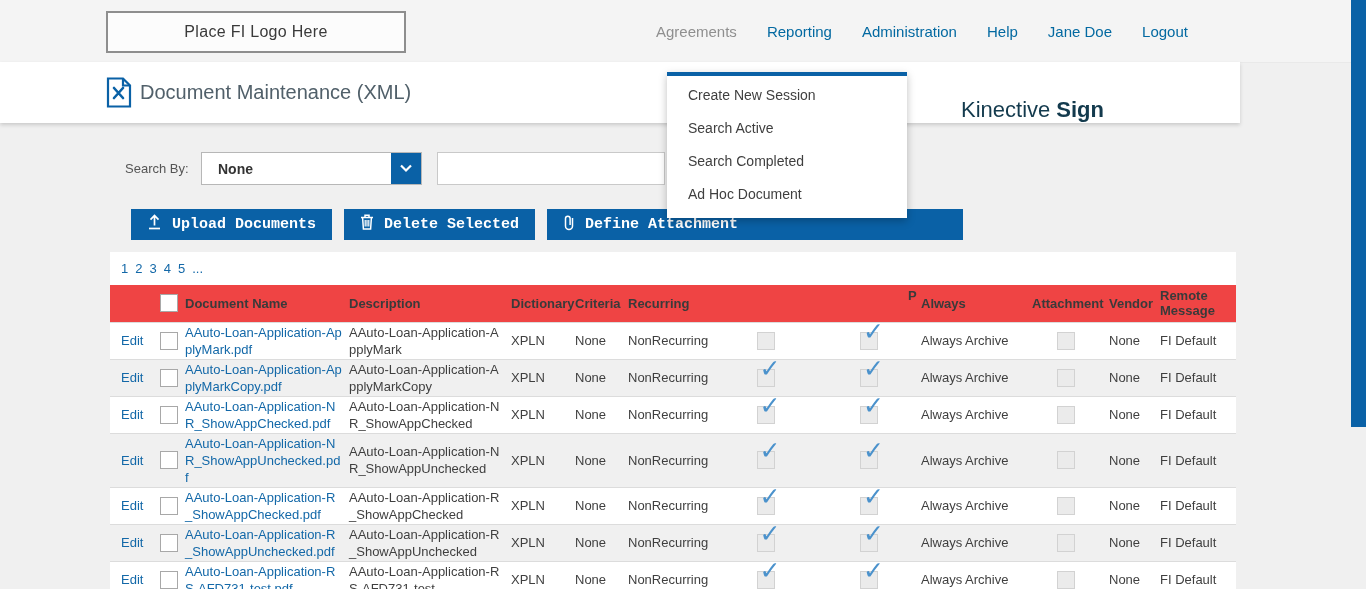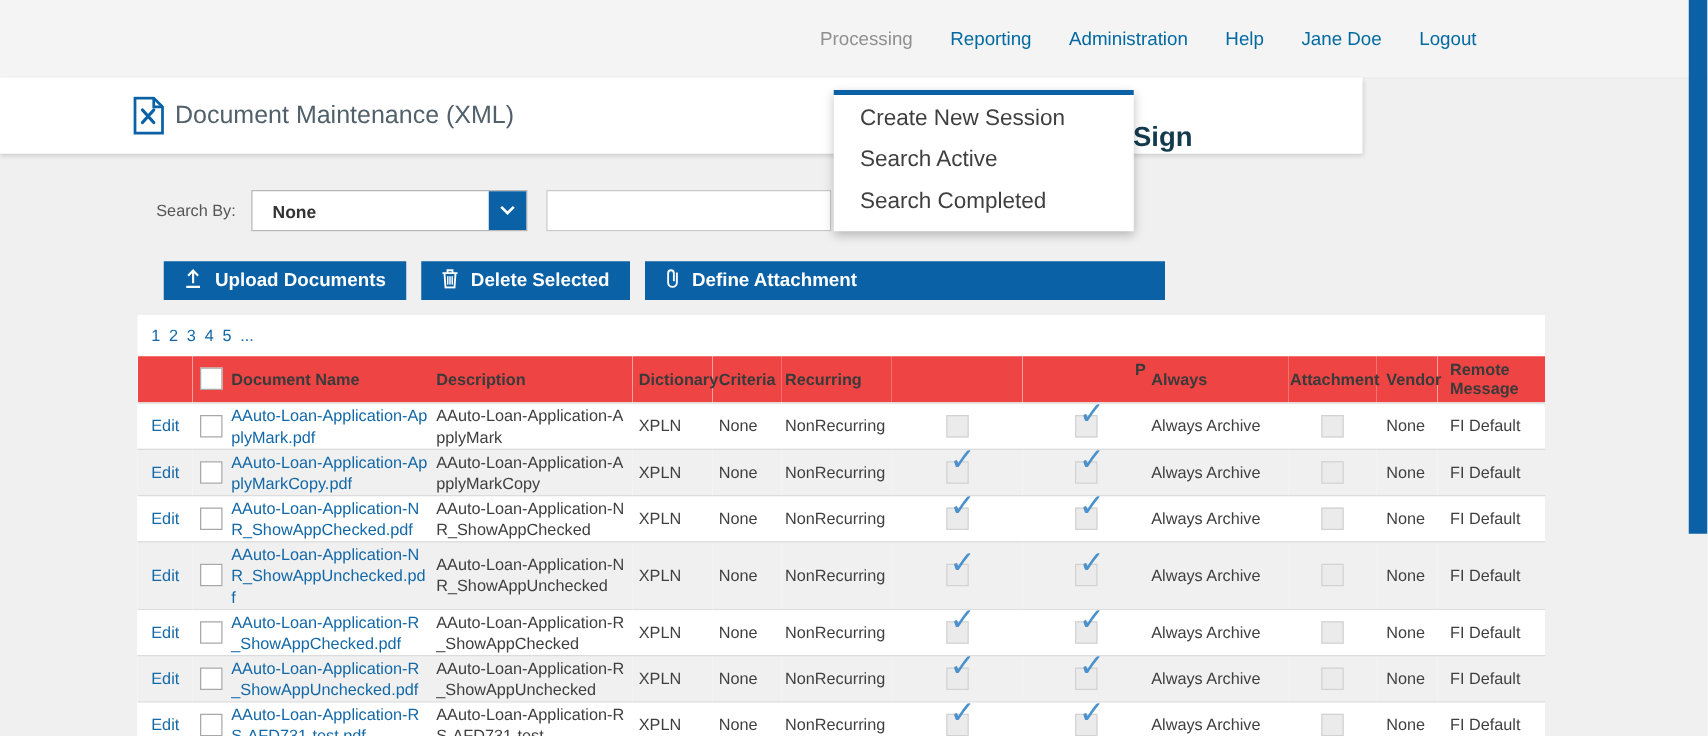--- a/index.html
+++ b/index.html
@@ -9,21 +9,21 @@
   
   .topbar{position:absolute;left:0;top:0;width:1366px;height:62px;background:#f4f4f4;border-bottom:1px solid #e9e9e9;}
   .logo-box{position:absolute;left:106px;top:11px;width:296px;height:38px;border:2px solid #8e8e8e;
             background:#fcfcfc;display:flex;align-items:center;justify-content:center;
             font-size:16px;color:#3a3a3a;letter-spacing:.3px;}
   .nav{position:absolute;left:656px;top:0;height:62px;display:flex;align-items:center;gap:30px;}
   .nav-item{font-size:15px;color:#0369a1;cursor:pointer;white-space:nowrap;}
   .nav-item.active{color:#8f8f8f;}
 
   
-  .band{position:absolute;left:0;top:62px;width:1090px;height:61px;background:#fff;
+  .band{position:absolute;left:0;top:62px;width:1240px;height:61px;background:#fff;
         box-shadow:0 2px 4px rgba(0,0,0,.16);}
   .doc-icon{position:absolute;left:106px;top:15px;width:26px;height:31px;}
   .page-title{position:absolute;left:140px;top:0;height:61px;display:flex;align-items:center;
               font-size:20px;font-weight:400;color:#51606a;margin:0;}
   .brand{position:absolute;right:136px;top:0;height:61px;display:flex;align-items:flex-end;
          font-size:22px;color:#133a4d;}
   .brand b{margin-left:6px;font-weight:700;}
 
   
   .search-label{position:absolute;left:125px;top:161px;font-size:13px;color:#555;}
@@ -34,21 +34,21 @@
   .select .dd{position:absolute;right:0;top:0;width:30px;height:31px;background:#0a61a6;
               display:flex;align-items:center;justify-content:center;}
   .search-input{position:absolute;left:437px;top:152px;width:228px;height:33px;box-sizing:border-box;
                 border:1px solid #c9c9c9;background:#fff;font-size:14px;padding:0 8px;
                 font-family:"Liberation Sans",sans-serif;}
 
   
   .toolbar{position:absolute;left:131px;top:209px;display:flex;gap:12px;}
   .btn{height:31px;background:#0a61a6;color:#fff;font-size:15px;font-weight:700;border:none;
        display:flex;align-items:center;gap:10px;padding:0 16px;cursor:pointer;white-space:nowrap;
-       font-family:Liberation Sans, sans-serif;}
+       font-family:Liberation Mono, monospace;}
   .btn.wide{width:416px;justify-content:flex-start;box-sizing:border-box;}
 
   
   .panel{position:absolute;left:110px;top:252px;width:1126px;background:#fff;}
   .pagination{height:33px;display:flex;align-items:center;gap:7px;padding-left:11px;font-size:13px;}
   .page{color:#1368a8;cursor:pointer;}
 
   table{border-collapse:collapse;table-layout:fixed;width:1126px;font-size:13px;color:#3f3f3f;}
   thead tr{background:#ef4444;height:37px;}
   th{font-weight:700;text-align:left;color:#3a3a3a;line-height:15px;white-space:nowrap;
@@ -61,33 +61,36 @@
   .wrap2{white-space:normal;}
   a.lnk{color:#1368a8;text-decoration:none;cursor:pointer;}
   .cb{width:18px;height:18px;border:1px solid #a8a8a8;background:#fff;margin:0 auto;position:relative;box-sizing:border-box;}
   .cb.dis{background:#ebebeb;border-color:#d2d2d2;}
   .tick{position:absolute;left:2px;top:-14px;font-size:25px;color:#4b92cc;line-height:1;}
   .hfrag{position:absolute;left:90px;top:3px;font-weight:700;}
 
   
   .menu{position:absolute;left:667px;top:72px;width:240px;background:#fff;border-top:4px solid #0a61a6;
         box-shadow:0 3px 8px rgba(0,0,0,.25);padding:2px 0 8px;z-index:50;box-sizing:border-box;}
-  .menu-item{height:33px;display:flex;align-items:center;padding-left:21px;font-size:18px;color:#3f3f3f;cursor:pointer;}
+  .menu-item{height:33px;display:flex;align-items:center;padding-left:21px;font-size:14px;color:#3f3f3f;cursor:pointer;}
 
   
   .scrollbar{position:absolute;right:0;top:0;width:15px;height:427px;background:#0a61a6;z-index:60;cursor:pointer;}
 </style>
 </head>
 <body>
 
 <div class="stage">
 
   <div class="topbar">
+    <div class="logo-box">
+      <span>Place FI Logo Here</span>
+    </div>
     <nav class="nav">
-        <span class="nav-item active">Processing</span>
+        <span class="nav-item active">Agreements</span>
         <span class="nav-item">Reporting</span>
         <span class="nav-item">Administration</span>
         <span class="nav-item">Help</span>
         <span class="nav-item">Jane Doe</span>
         <span class="nav-item">Logout</span>
       </nav>
   </div>
 
   <div class="band">
     <span class="doc-icon">
@@ -380,17 +383,18 @@
             <td class="p10">FI Default</td>
           </tr>
         </tbody>
     </table>
   </div>
 
   <div class="menu">
       <div class="menu-item">Create New Session</div>
       <div class="menu-item">Search Active</div>
       <div class="menu-item">Search Completed</div>
+      <div class="menu-item">Ad Hoc Document</div>
     </div>
 
   <div class="scrollbar"></div>
 
 </div>
 
 </body></html>

